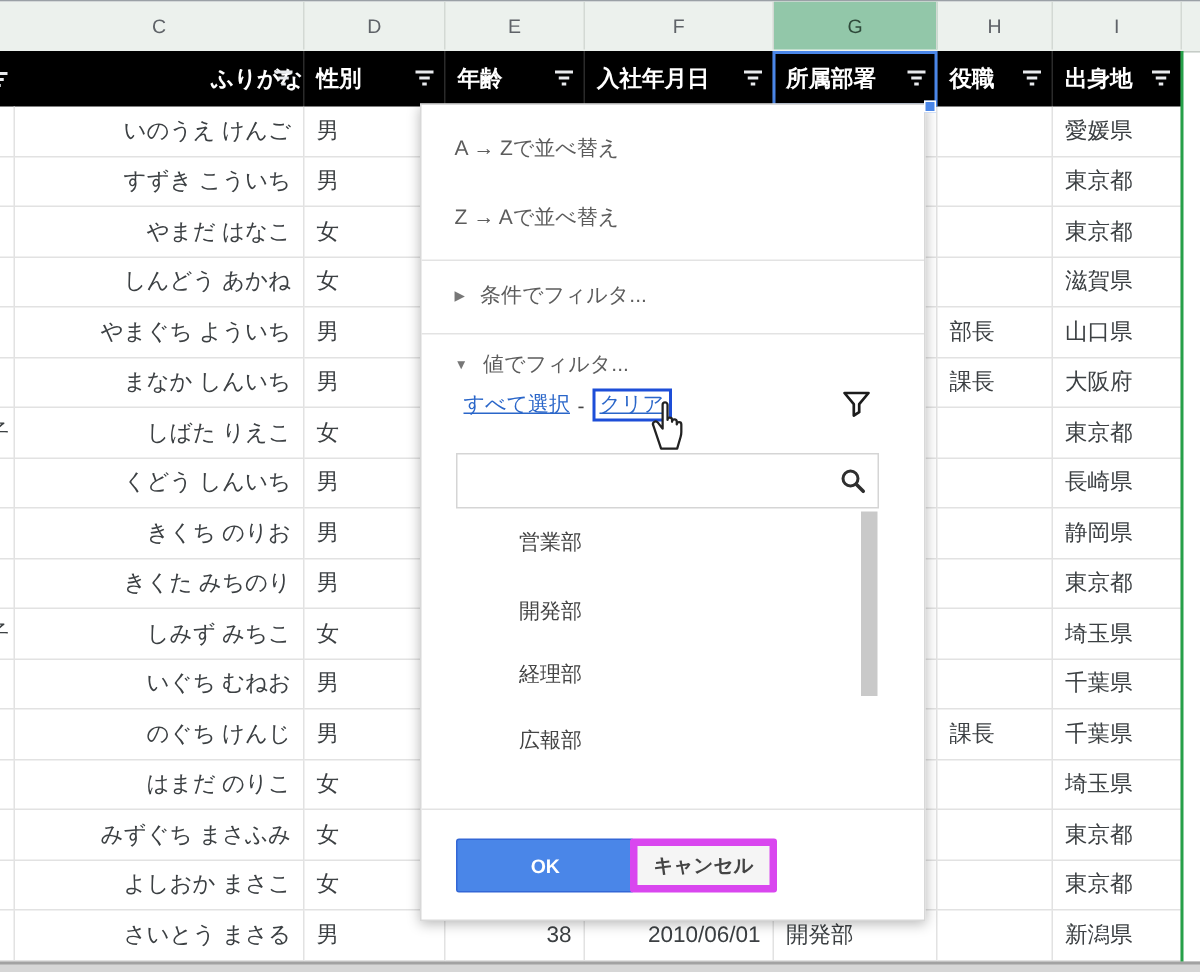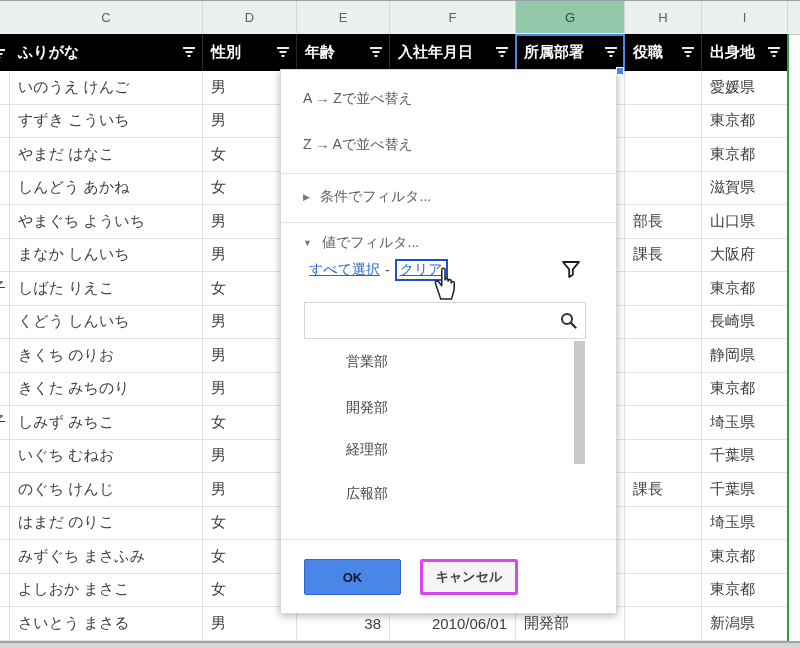--- a/index.html
+++ b/index.html
@@ -1,21 +1,21 @@
 <!DOCTYPE html>
 <html style="--accent_blue: #4a86e8; --button_blue: #4285f4; --link_blue: #2a66c9; --selected_column: #92c7a9; --range_green: #26a049; --header_bg: #000000;"><head>
 <meta charset="utf-8">
 <style>
   html,body{margin:0;padding:0;}
   body{font-family:"Liberation Sans","DejaVu Sans",sans-serif;}
   #stage{position:relative;width:800px;height:648px;background:#fff;overflow:hidden;
          border-top:1px solid #9aa0a6;}
   
   .cB{left:0;width:10px;}
-  .cC{left:10px;width:193px;}
+  .cC{left:10px;width:193px;justify-content:flex-end;}
   .cD{left:203px;width:94px;}
   .cE{left:297px;width:93px;}
   .cF{left:390px;width:126px;}
   .cG{left:516px;width:109px;}
   .cH{left:625px;width:77px;}
   .cI{left:702px;width:86px;}
   
   #letters{position:absolute;left:0;top:0;width:800px;height:33px;background:#ecf1ed;
            border-bottom:1px solid #c6ccc7;}
   .cl{position:absolute;top:0;height:32px;display:flex;align-items:center;justify-content:center;
@@ -55,25 +55,25 @@
   #links-row .dash{color:#444;margin:0 5px;}
   #clear-link{border:2px solid #1d4ed8;padding:0 3px;}
   #funnel{position:absolute;right:35px;top:190px;}
   #searchbox{position:absolute;left:23px;top:232px;width:282px;height:37px;border:1px solid #d5d5d5;
              box-sizing:border-box;background:#fff;}
   #searchbox input{position:absolute;left:6px;top:4px;width:240px;height:26px;border:none;outline:none;
                    font-size:14px;font-family:inherit;background:transparent;}
   #searchbox svg{position:absolute;right:8px;top:9px;}
   .vitem{position:absolute;left:65px;height:40px;display:flex;align-items:center;font-size:14px;color:#454545;}
   #vscroll{position:absolute;left:293px;top:271px;width:11px;height:123px;background:#c9c9c9;}
-  #btn-ok{position:absolute;left:23px;top:489px;width:97px;height:36px;background:var(--accent_blue,#4285f4);
-          color:#0f172a;font-weight:bold;font-size:13px;border:1px solid #3367d6;border-radius:2px;
+  #btn-ok{position:absolute;left:23px;top:489px;width:119px;height:36px;background:var(--accent_blue,#4285f4);
+          color:#ffffff;font-weight:bold;font-size:13px;border:1px solid #3367d6;border-radius:2px;
           font-family:inherit;cursor:pointer;}
   #btn-cancel{position:absolute;left:139px;top:489px;width:98px;height:36px;background:#f5f5f5;
-          color:#444;font-weight:bold;font-size:13px;border:3px solid #d946ef;border-radius:2px;
+          color:#444;font-weight:bold;font-size:13px;border:5px solid #d946ef;border-radius:2px;
           font-family:inherit;cursor:pointer;}
   #cursor{position:absolute;left:428px;top:266px;z-index:20;pointer-events:none;}
 </style>
 </head>
 <body>
 
 <div id="stage">
 
   <div id="letters">
     <div class="cl cC">C</div>

